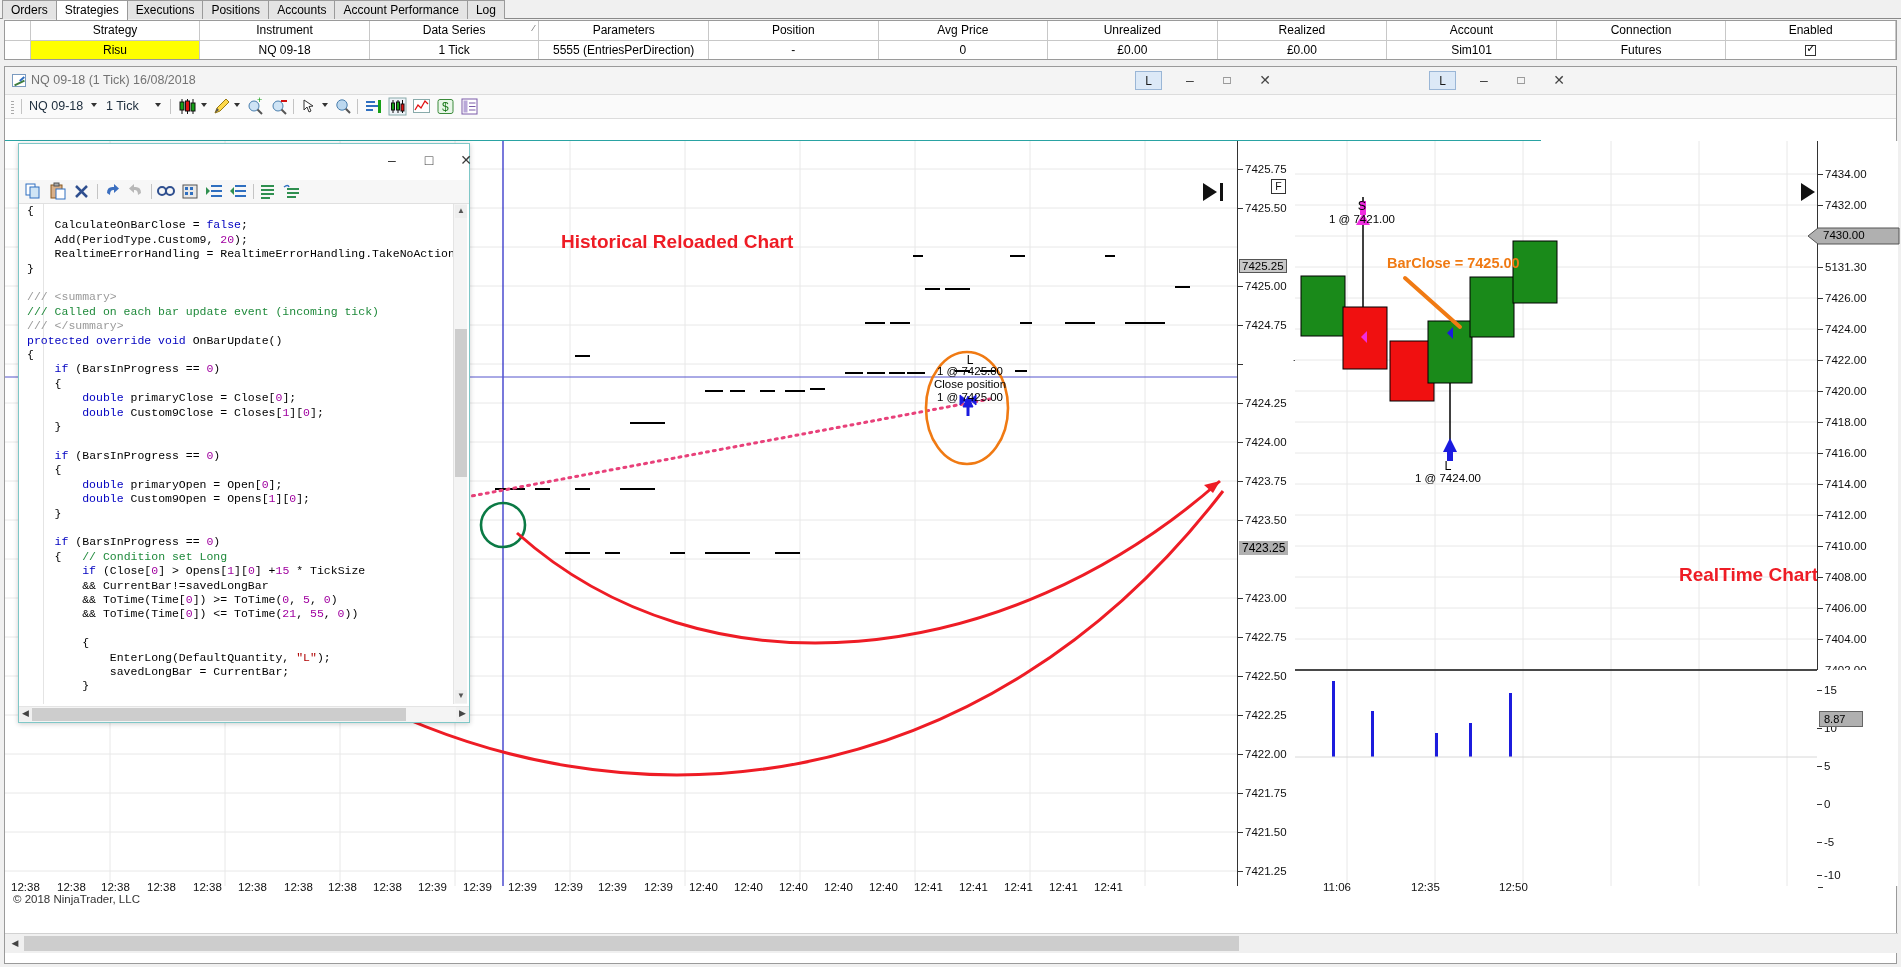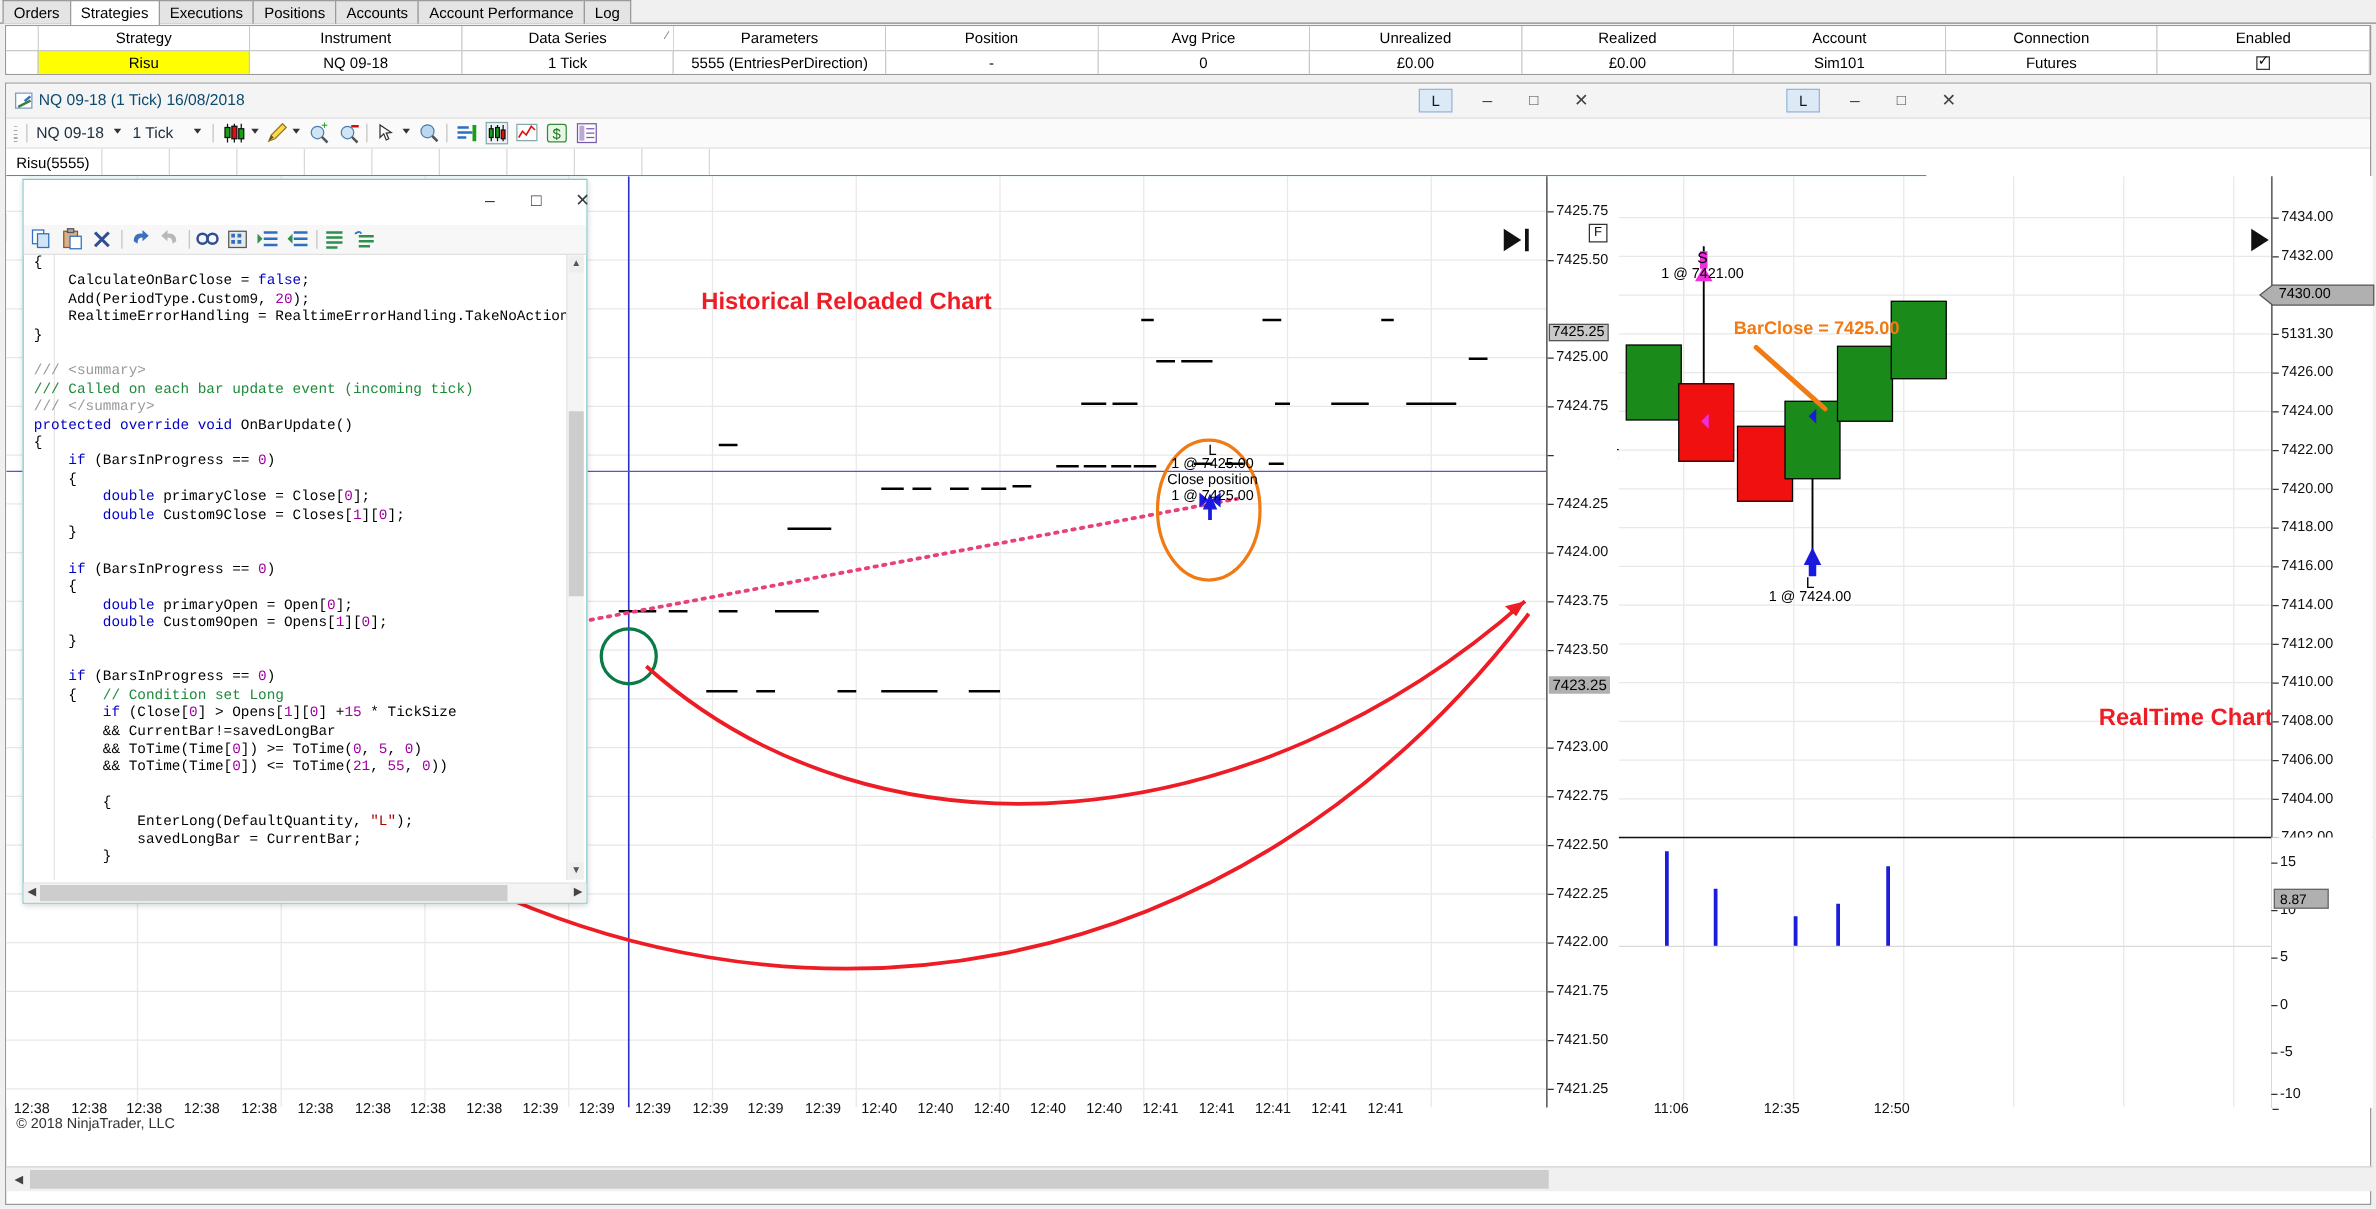--- a/index.html
+++ b/index.html
@@ -40,21 +40,21 @@
   .sortmark { position:absolute; right:4px; top:2px; font-size:9px; color:#666; }
   .cbx { display:inline-block; width:11px; height:11px; border:1px solid #333;
          background:#fff; position:relative; vertical-align:middle; }
   .cbx::after { content:"✓"; position:absolute; left:0px; top:-4px; font-size:11px; color:#000; }
 
   
   #chartwin { position:absolute; left:4px; top:66px; width:1893px; height:898px;
               background:#fff; border:1px solid #9a9a9a; }
   #chart-titlebar { position:absolute; left:0; top:0; width:100%; height:28px;
                     background:#f4f4f4; border-bottom:1px solid #dcdcdc; }
-  .win-title { position:absolute; left:26px; top:6px; font-size:12.5px; color:#0c4a6e; }
+  .win-title { position:absolute; left:26px; top:6px; font-size:12.5px; color:#737373; }
   .chart-icon { position:absolute; left:7px; top:7px; width:14px; height:13px;
                 border:1px solid #7a9abf; background:#fff; }
   .chart-icon::before { content:""; position:absolute; left:1px; top:7px; width:11px; height:2px;
                         background:#3f7d3f; transform:rotate(-26deg); }
   .chart-icon::after { content:""; position:absolute; left:6px; top:3px; width:6px; height:2px;
                        background:#2f6fc0; transform:rotate(-40deg); }
 
   .lbadge { position:absolute; width:27px; height:19px; border:1px solid #9ab6d6;
             background:#dce9f7; color:#1a1a1a; font-size:12px; text-align:center;
             line-height:18px; }
@@ -331,34 +331,20 @@
       <svg width="17" height="17" viewBox="0 0 17 17">
         <rect x="1" y="1" width="15" height="15" fill="#fff" stroke="#7a5aa8"></rect>
         <rect x="2.5" y="2.5" width="4" height="12" fill="#b9a8d8"></rect>
         <line x1="8" y1="5" x2="14.5" y2="5" stroke="#7a5aa8"></line>
         <line x1="8" y1="8.5" x2="14.5" y2="8.5" stroke="#7a5aa8"></line>
         <line x1="8" y1="12" x2="14.5" y2="12" stroke="#7a5aa8"></line>
       </svg>
     </span>
   </div>
 
-  <div id="indrow">
-    <span id="indrow-underline2"></span>
-    <span class="ind-label">Risu(5555)</span>
-    <span class="vline-sep" style="left:76px;"></span>
-    <span class="vline-sep" style="left:130px;"></span>
-    <span class="vline-sep" style="left:184px;"></span>
-    <span class="vline-sep" style="left:238px;"></span>
-    <span class="vline-sep" style="left:292px;"></span>
-    <span class="vline-sep" style="left:346px;"></span>
-    <span class="vline-sep" style="left:400px;"></span>
-    <span class="vline-sep" style="left:454px;"></span>
-    <span class="vline-sep" style="left:508px;"></span>
-    <span class="vline-sep" style="left:562px;"></span>
-  </div>
   <div id="indrow-underline"></div>
 
   <div id="panel-hist">
     <svg width="1232" height="745">
 
       <g stroke="#e8e8e8" stroke-width="1">
         <line x1="0" y1="28" x2="1232" y2="28"></line>
           <line x1="0" y1="67" x2="1232" y2="67"></line>
         <line x1="0" y1="106" x2="1232" y2="106"></line>
           <line x1="0" y1="145" x2="1232" y2="145"></line>

